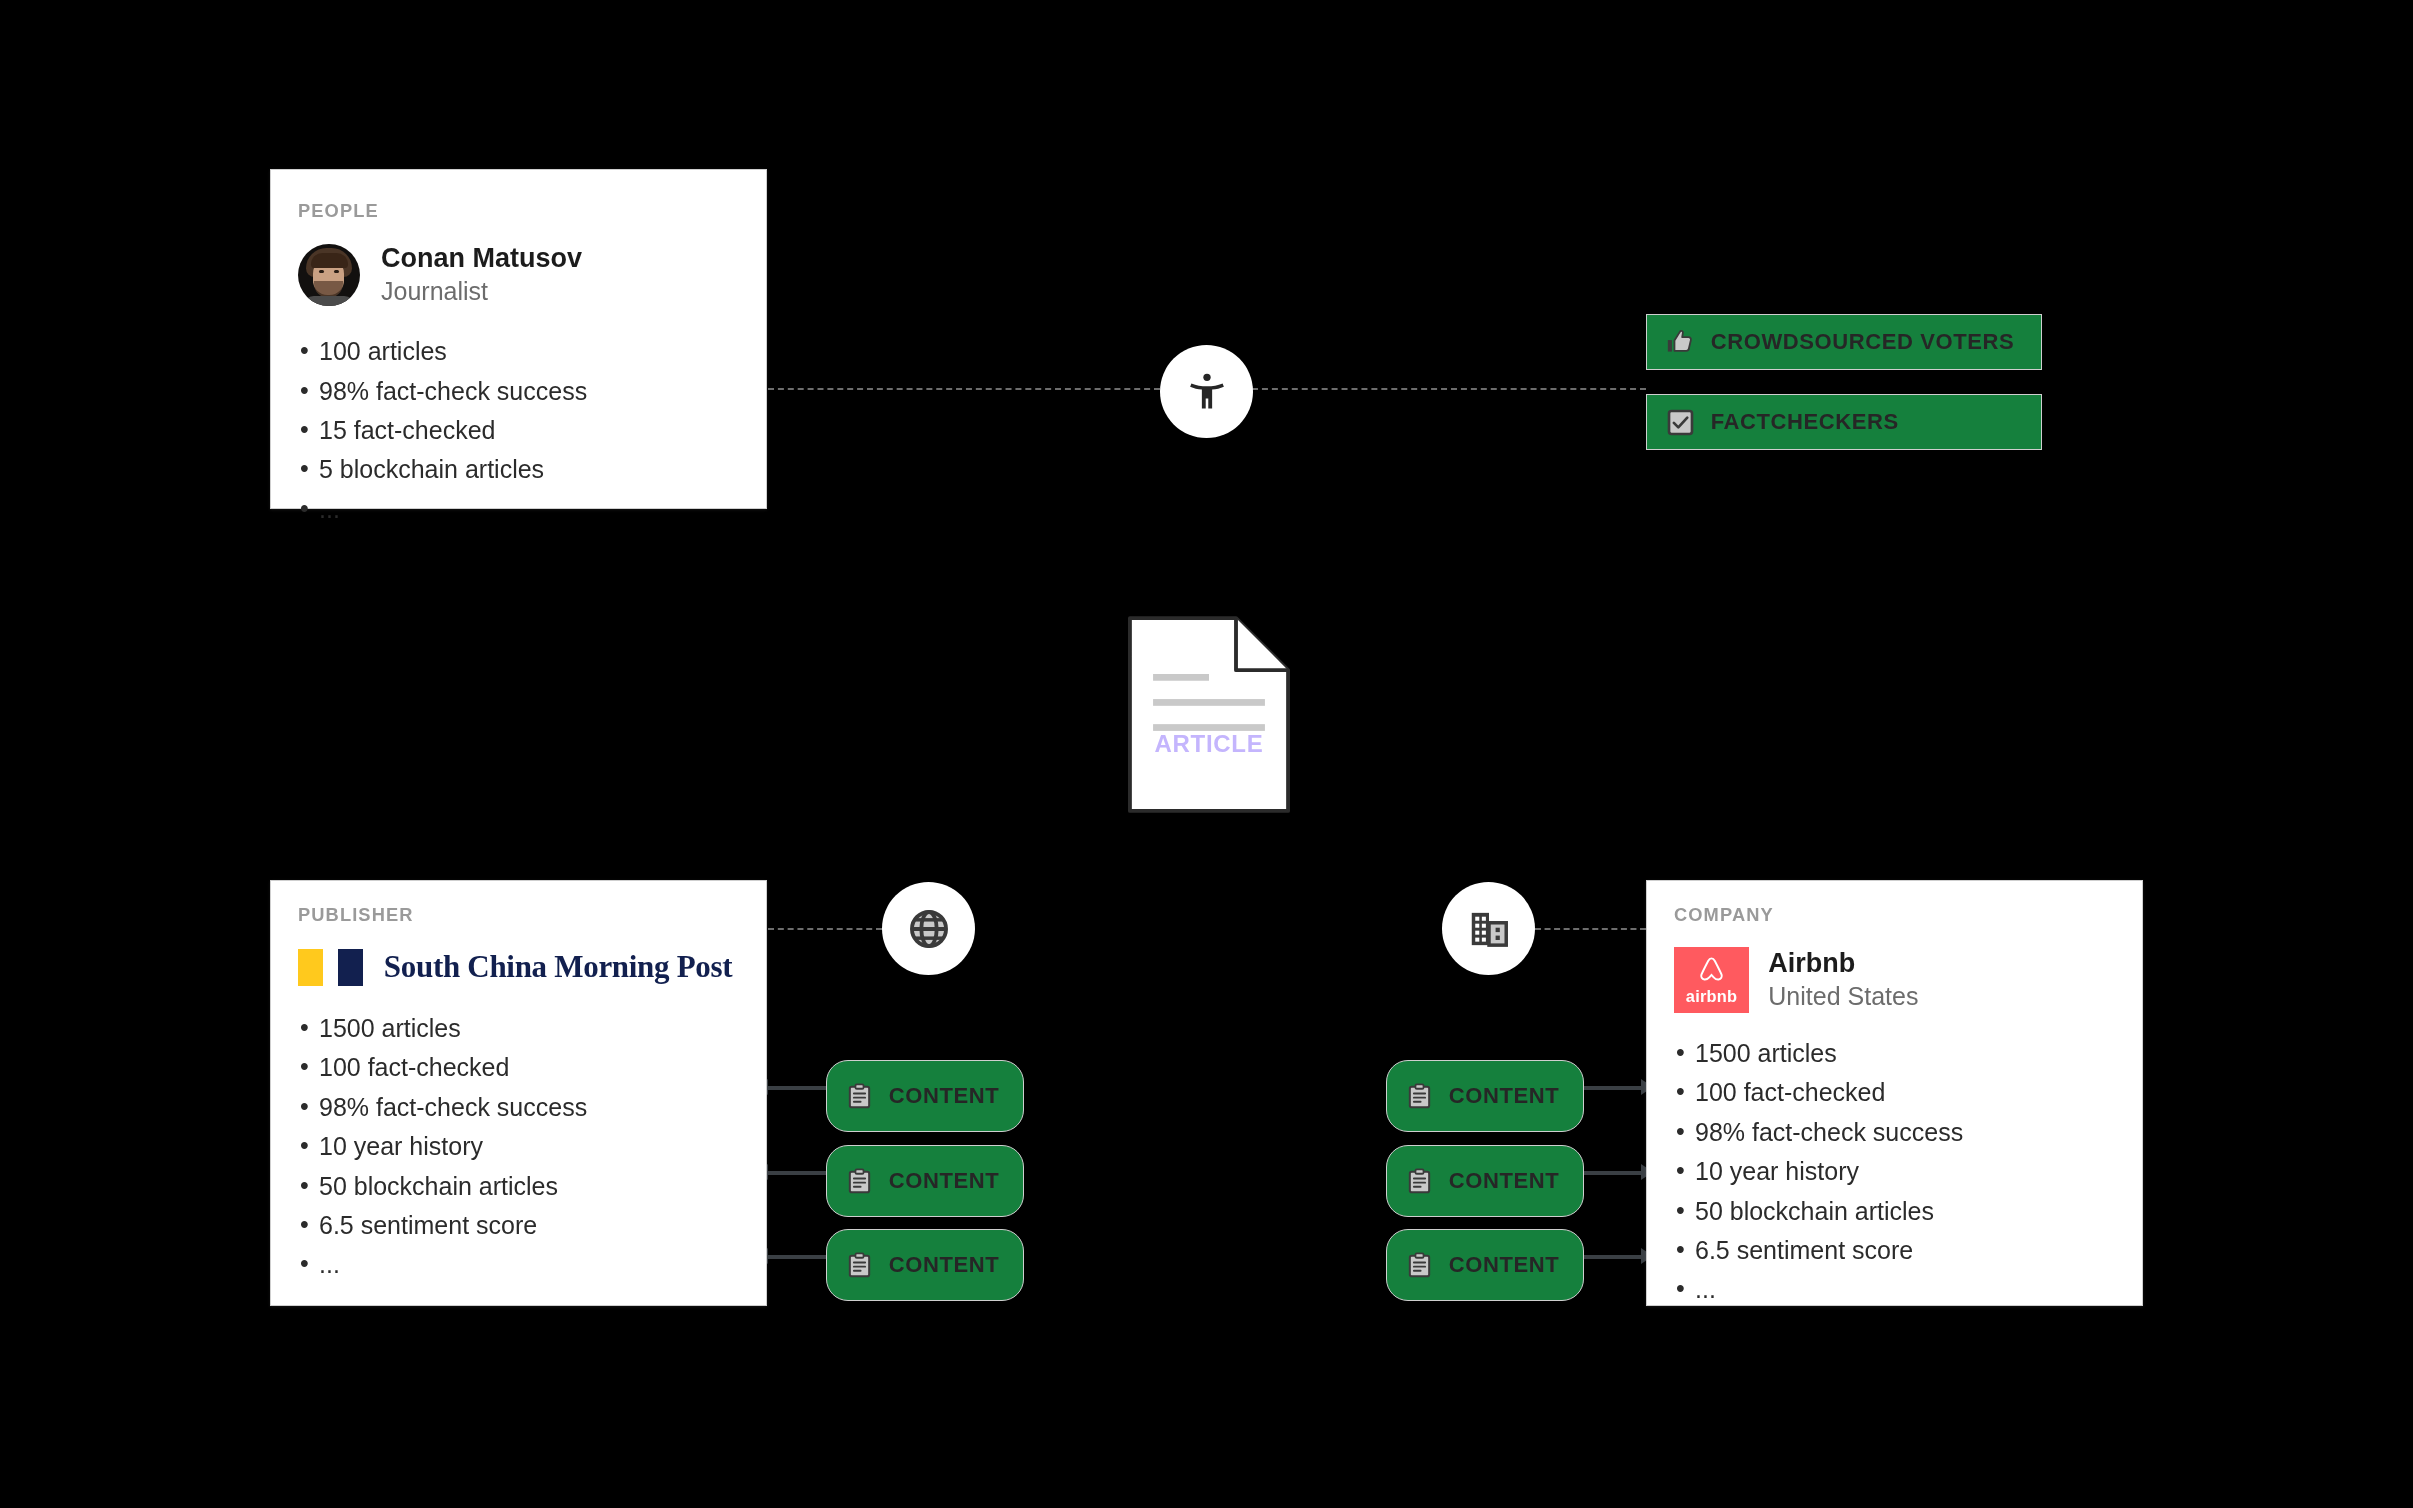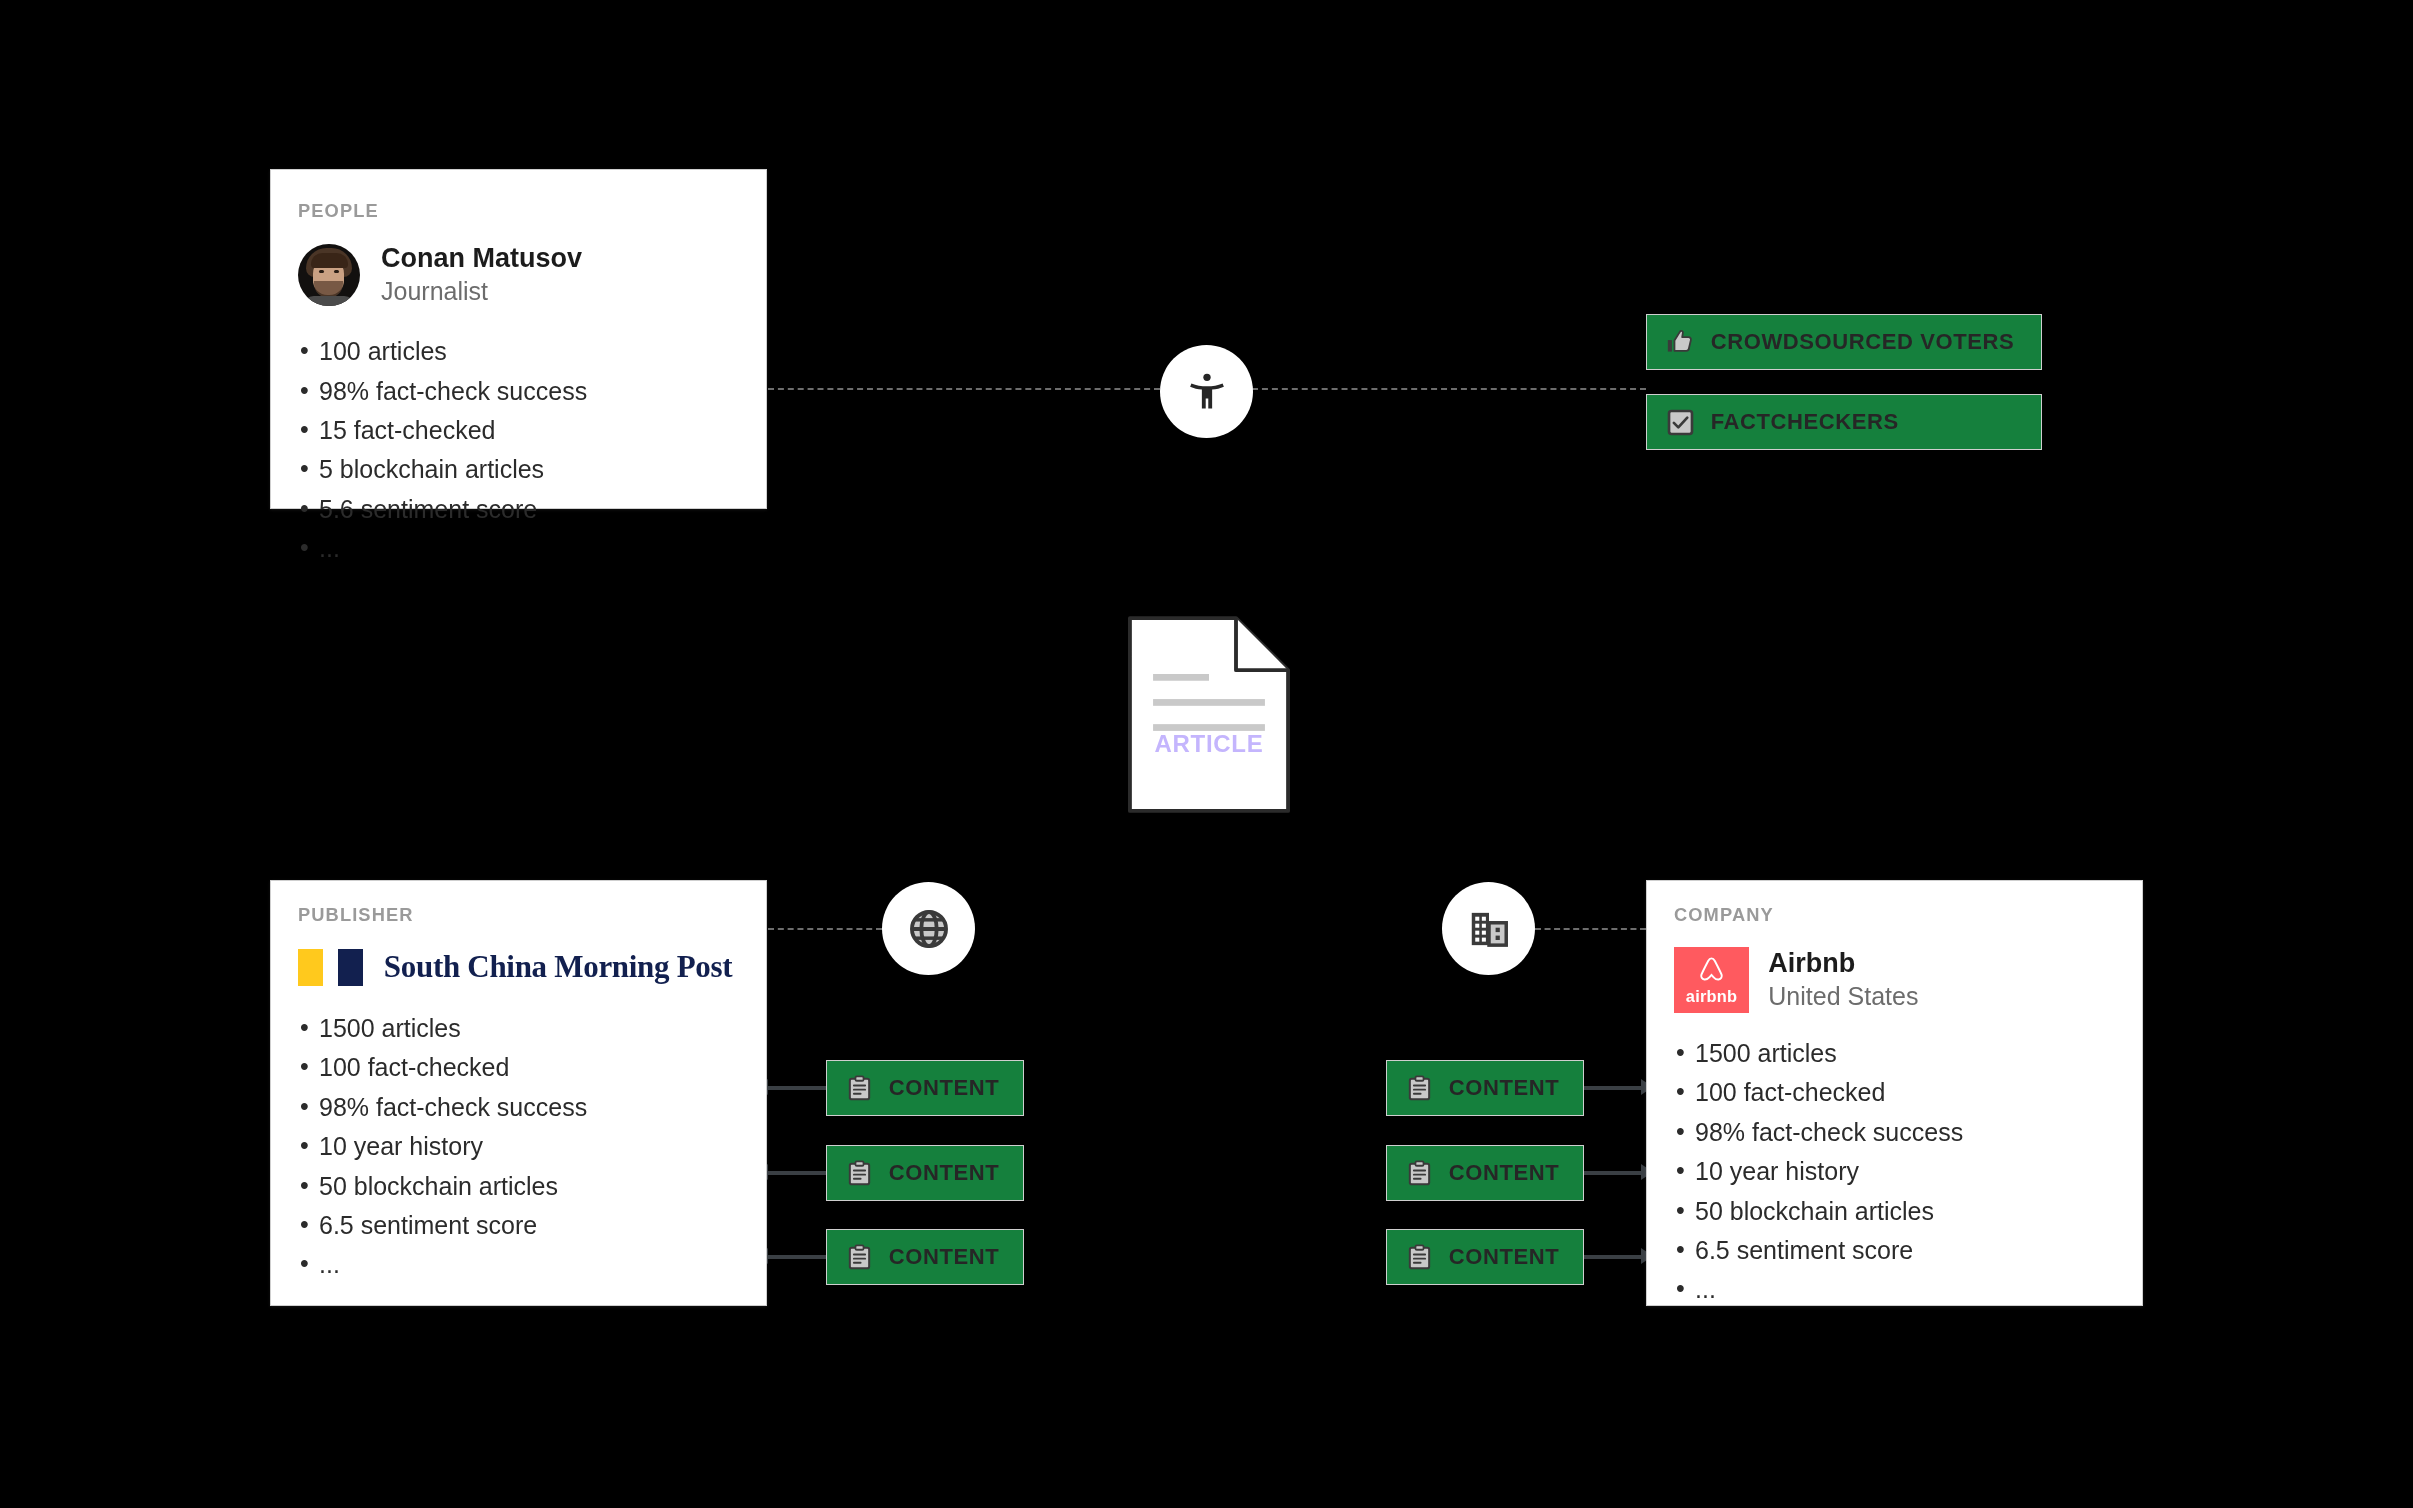--- a/index.html
+++ b/index.html
@@ -54,21 +54,21 @@
   .company-sub{font-size:25px;color:#6c6c6c;line-height:1.25;margin-top:1.9px;}
   #company-card .bullets{margin-top:23px;}
 
   
   .box{position:absolute;background:#15803d;border:1px solid #cfcfcf;box-sizing:border-box;
        display:flex;align-items:center;gap:15.4px;padding:0 19.3px;}
   .box-label{font-size:22px;font-weight:700;letter-spacing:0.6px;color:#262626;white-space:nowrap;}
   #voters-box{left:1646px;top:314px;width:396px;height:56px;}
   #factcheckers-box{left:1646px;top:394px;width:396px;height:56px;}
 
-  .content-chip{position:absolute;width:198px;height:56px;}
+  .content-chip{position:absolute;width:198px;height:72px;border-radius:22px;}
   .content-chip .box-label{font-size:22px;}
   #content-l1{left:826px;top:1060px;}
   #content-l2{left:826px;top:1145px;}
   #content-l3{left:826px;top:1229px;}
   #content-r1{left:1386px;top:1060px;}
   #content-r2{left:1386px;top:1145px;}
   #content-r3{left:1386px;top:1229px;}
 
   
   .circle-node{position:absolute;width:93px;height:93px;border-radius:50%;background:#fff;
@@ -134,21 +134,20 @@
       <div>
         <div class="person-name">Conan Matusov</div>
         <div class="person-role">Journalist</div>
       </div>
     </div>
     <ul class="bullets">
       <li>100 articles</li>
       <li>98% fact-check success</li>
       <li>15 fact-checked</li>
       <li>5 blockchain articles</li>
-      <li>5.6 sentiment score</li>
       <li>...</li>
     </ul>
   </div>
 
   <div class="circle-node" id="node-accessibility">
     <svg width="44" height="44" viewBox="0 0 24 24">
       <circle cx="12" cy="4" r="2" fill="#262626"></circle>
       <path d="M20.5 7.3c-2.6 1.1-5.4 1.6-8.5 1.6s-5.9-.5-8.5-1.6L2.8 9.1c2 .9 4.1 1.4 6.4 1.6V21h2.1v-5.4h1.4V21h2.1V10.7c2.3-.2 4.4-.7 6.4-1.6z" fill="#262626"></path>
     </svg>
   </div>

